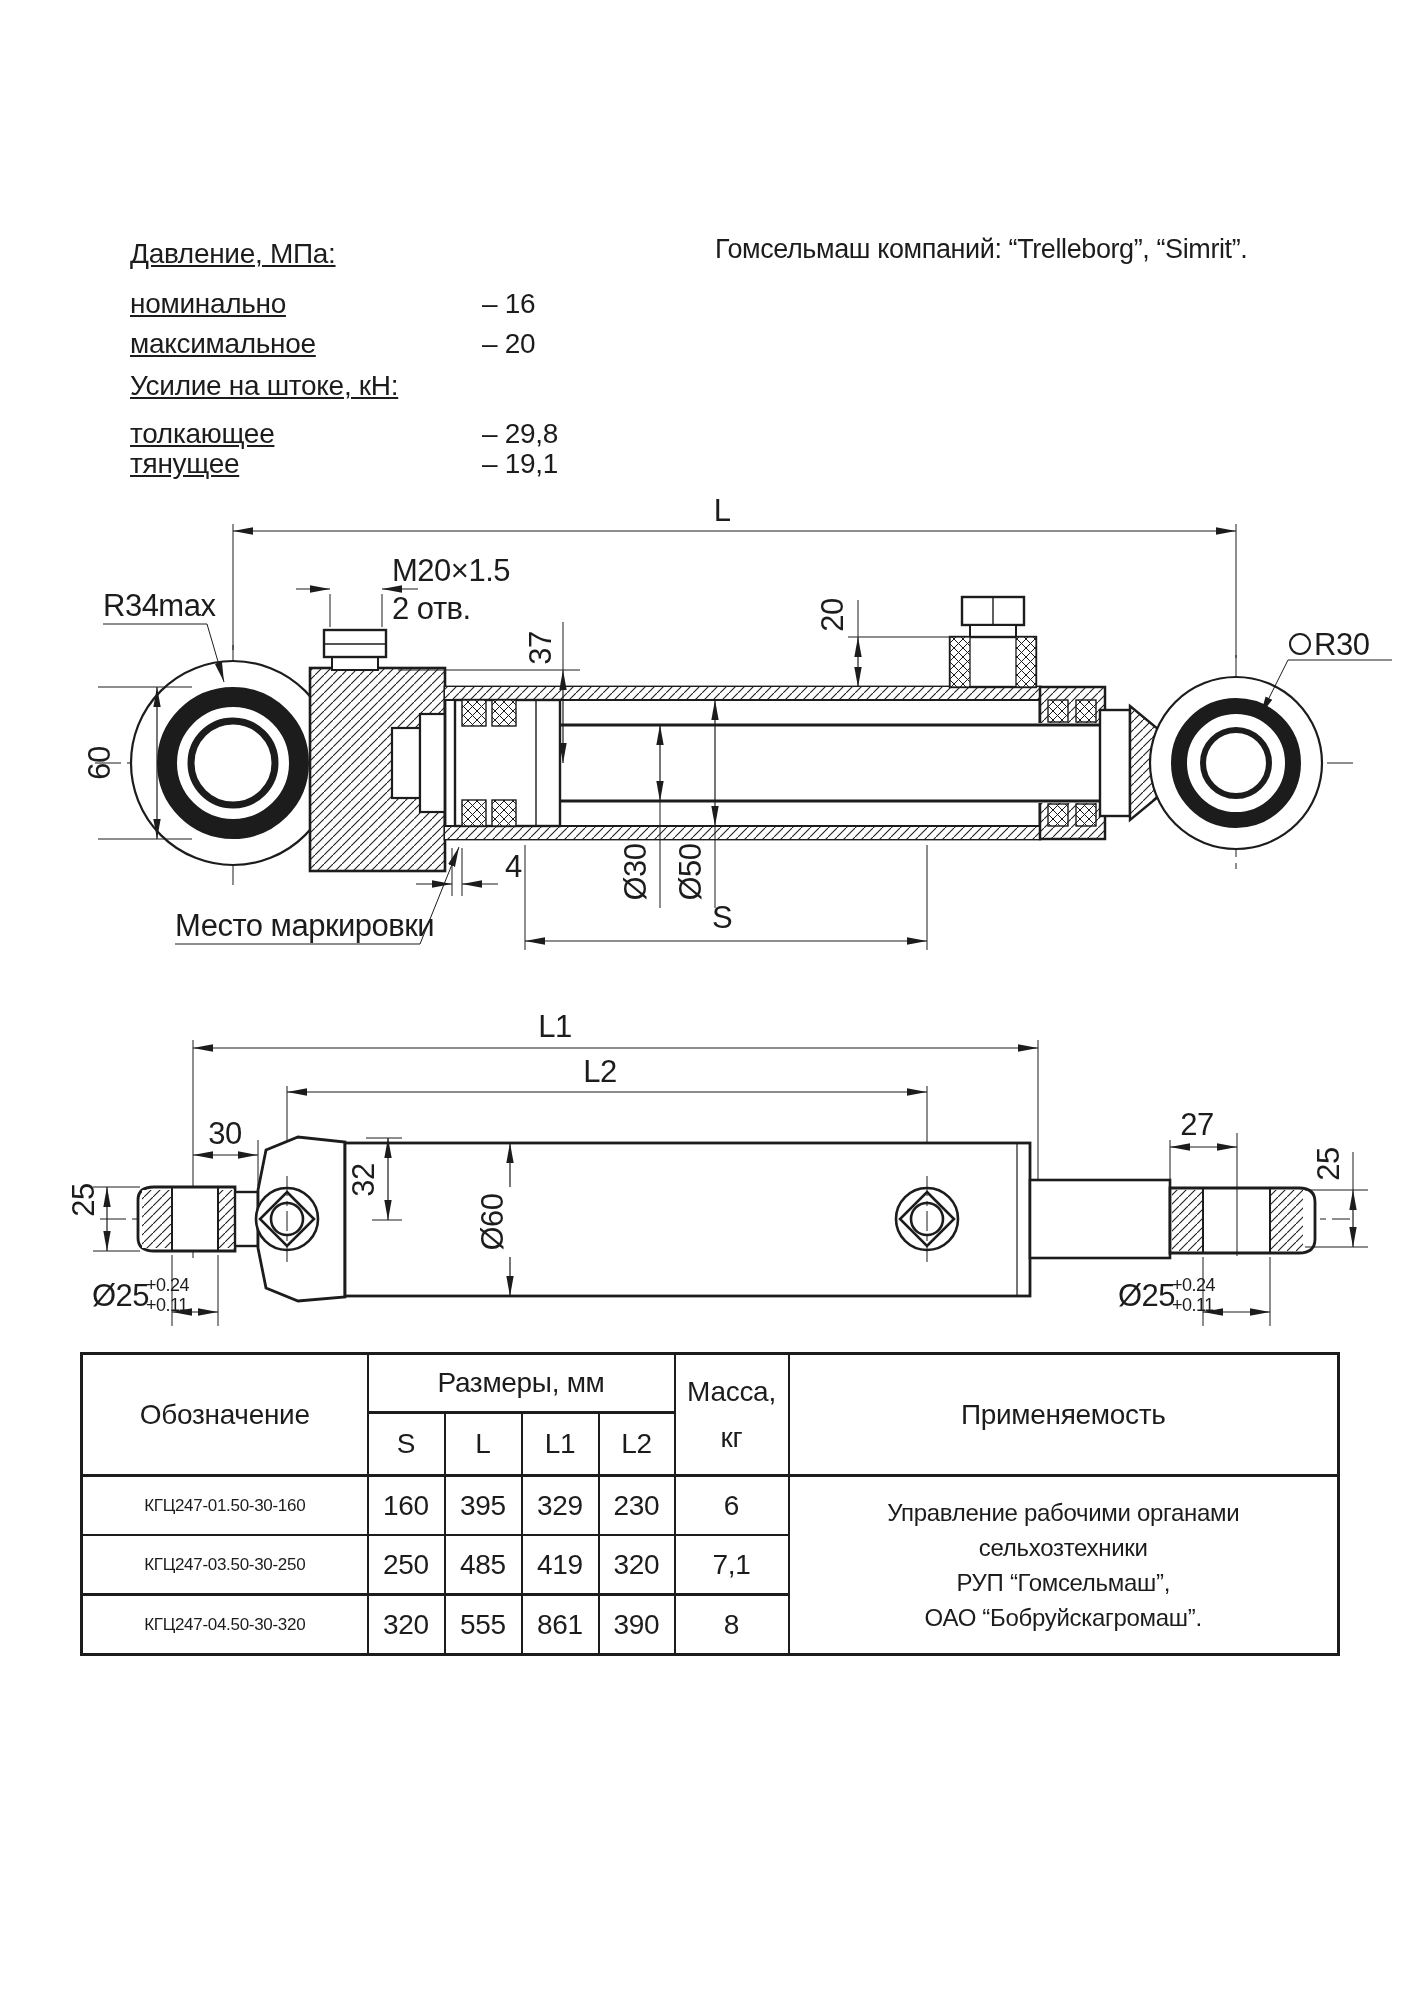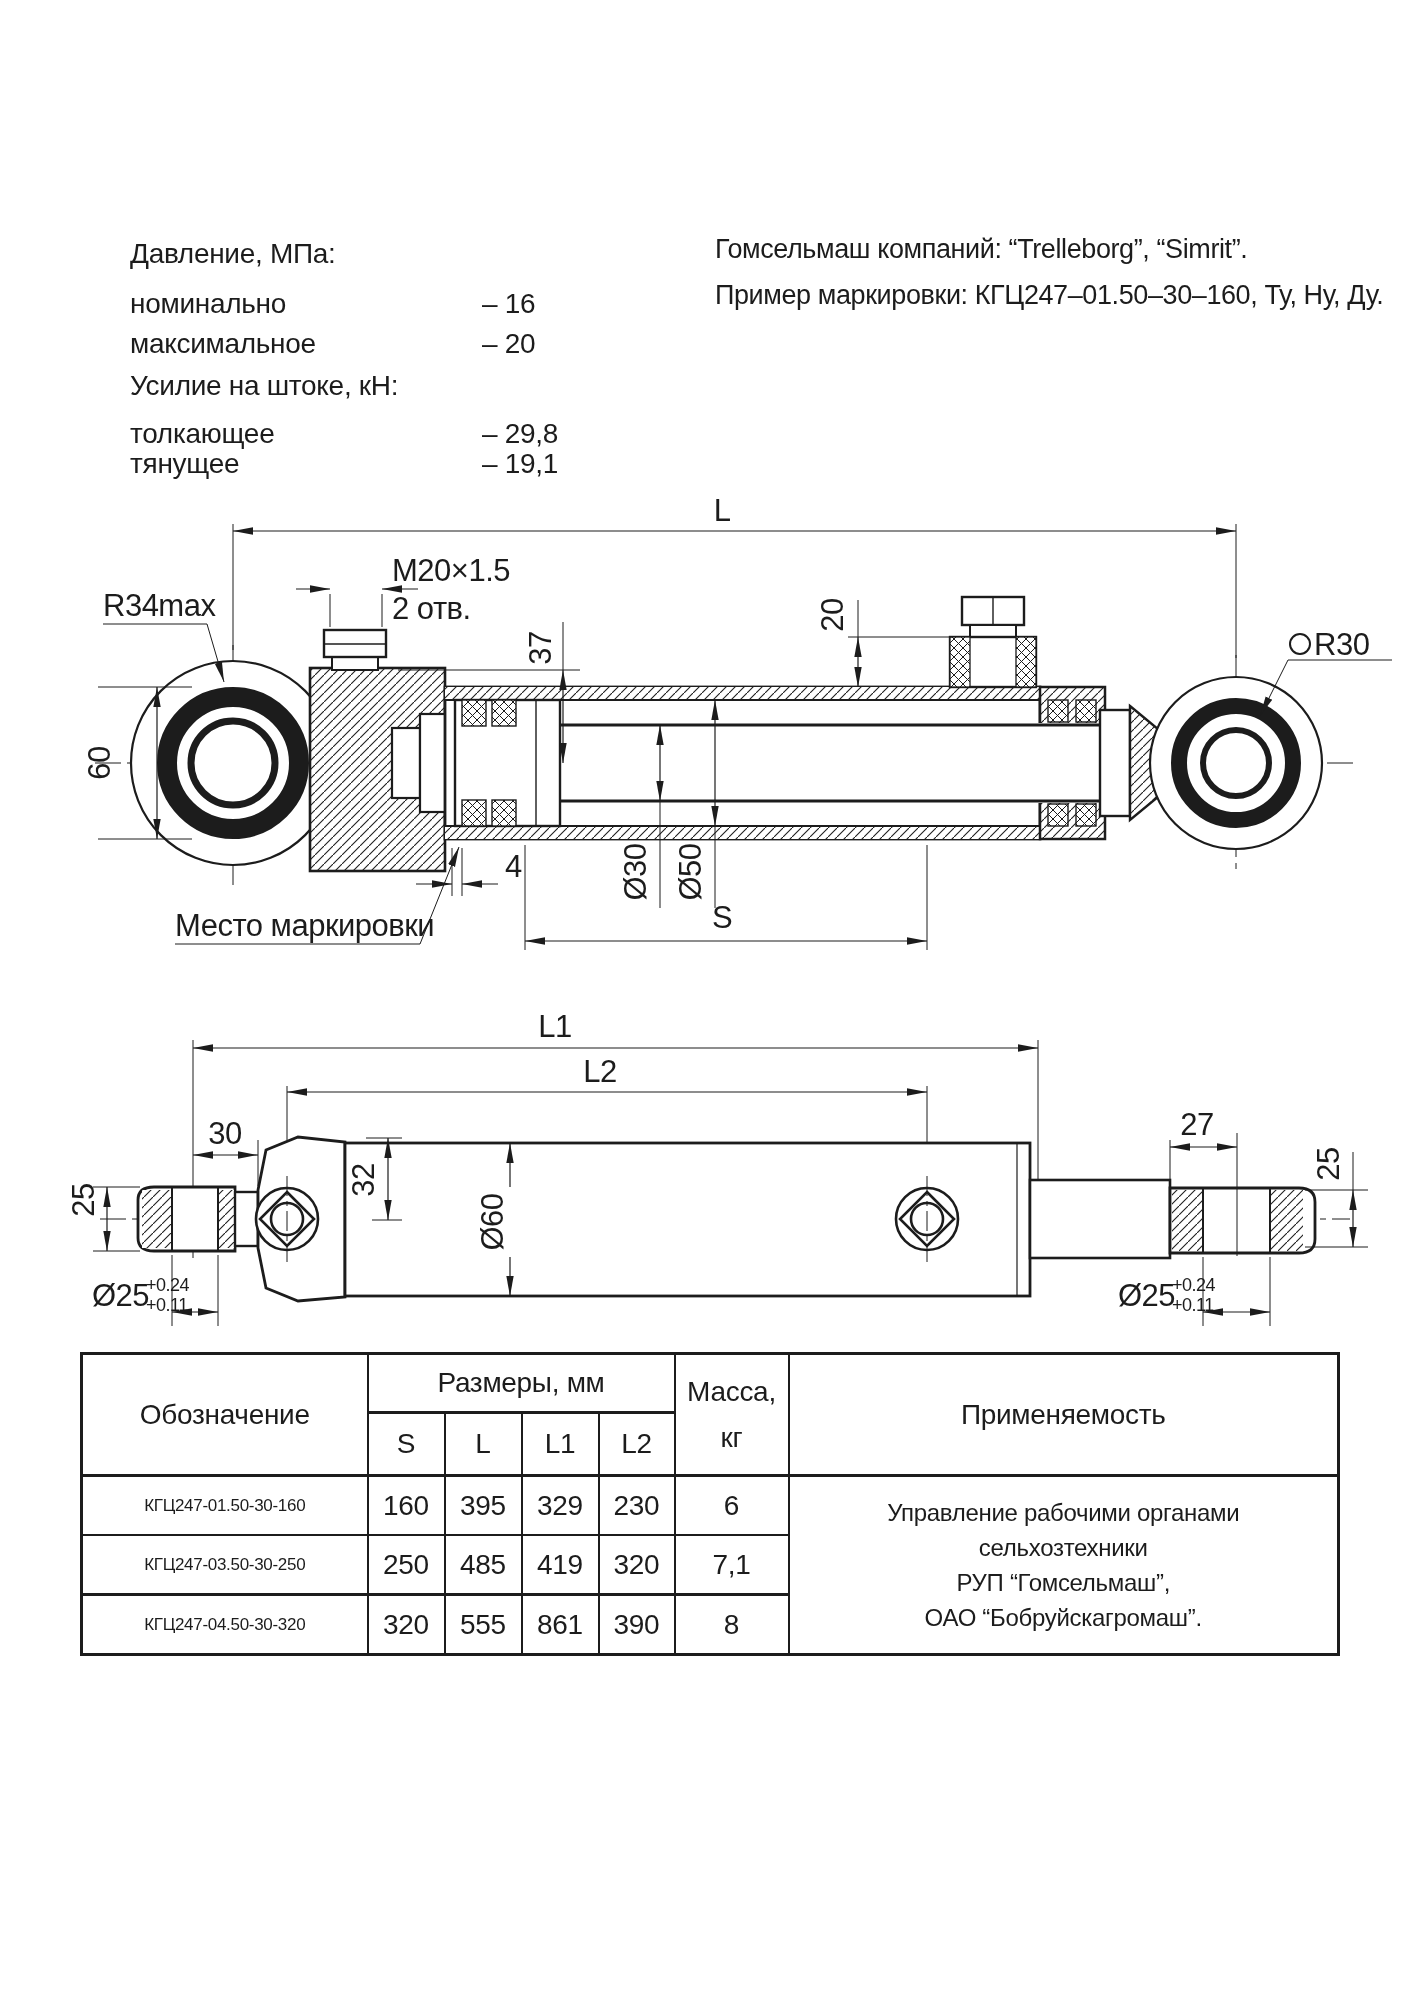--- a/index.html
+++ b/index.html
@@ -5,21 +5,21 @@
   html,body{margin:0;padding:0;background:#e8e8e8;}
   #page{position:relative;width:1413px;height:2000px;background:#ffffff;
         font-family:"Liberation Sans","DejaVu Sans",sans-serif;color:#1c1c1c;overflow:hidden;}
   #draw{position:absolute;left:0;top:0;width:1413px;height:2000px;}
   svg text{fill:#1c1c1c;font-family:"Liberation Sans","DejaVu Sans",sans-serif;}
   .dimtxt{font-size:31px;letter-spacing:-0.5px;}
   .toltxt{font-size:18px;letter-spacing:-0.5px;}
 
   
   .spec{position:absolute;left:130px;top:238px;width:460px;font-size:28px;letter-spacing:-0.3px;}
-  .spec .line{position:absolute;left:0;width:460px;white-space:nowrap;}
+  .spec .line{position:absolute;left:0;width:460px;white-space:nowrap;text-decoration:underline;}
   .spec .val{position:absolute;left:352px;}
 
   
   .notes{position:absolute;left:715px;top:226px;width:640px;font-size:27px;letter-spacing:-0.4px;line-height:46px;white-space:nowrap;}
 
   
   table.dtable{position:absolute;left:80px;top:1352px;width:1257px;border-collapse:collapse;
     table-layout:fixed;font-size:28px;letter-spacing:-0.3px;}
   .dtable th,.dtable td{border:2px solid #1c1c1c;font-weight:normal;text-align:center;vertical-align:middle;padding:0;}
   table.dtable{border:3px solid #1c1c1c;}
@@ -274,21 +274,20 @@
       <span class="val">– 29,8</span>
     </div>
     <div class="line" style="top:210px">
       <span>тянущее</span>
       <span class="val">– 19,1</span>
     </div>
   </div>
 
   <div class="notes">
     <div>Гомсельмаш компаний: “Trelleborg”, “Simrit”.</div>
-    <div>Пример маркировки: КГЦ247–01.50–30–160, Ту, Ну, Ду.</div>
   </div>
 
   <table class="dtable">
     <colgroup>
       <col style="width:286px">
         <col style="width:77px">
         <col style="width:77px">
       <col style="width:77px">
         <col style="width:76px">
         <col style="width:114px">

